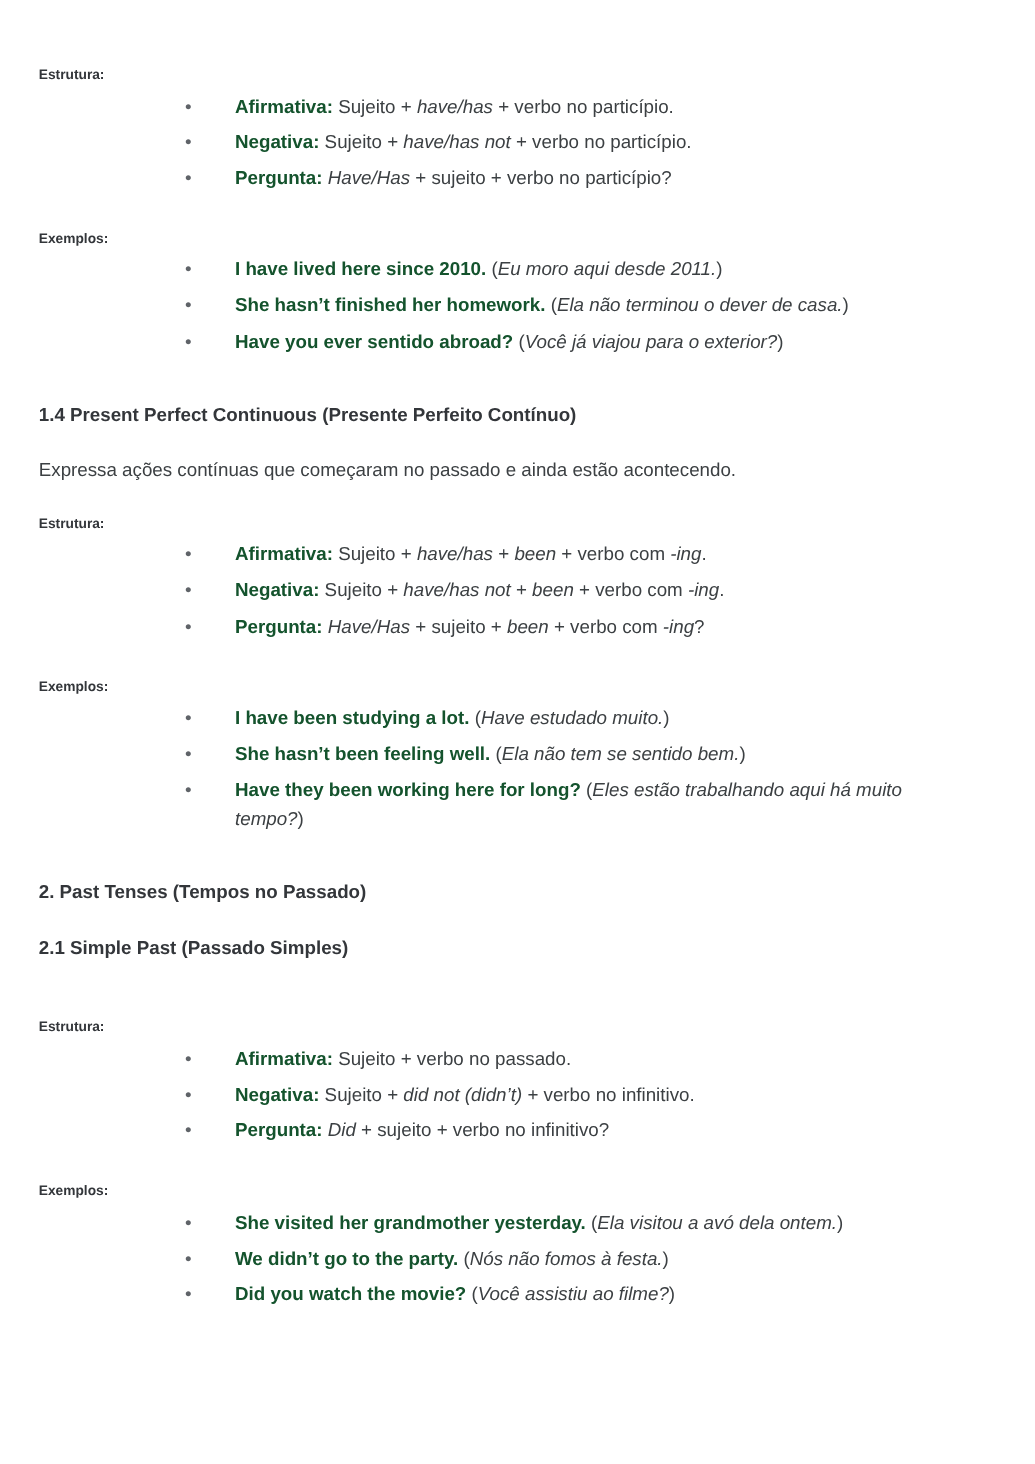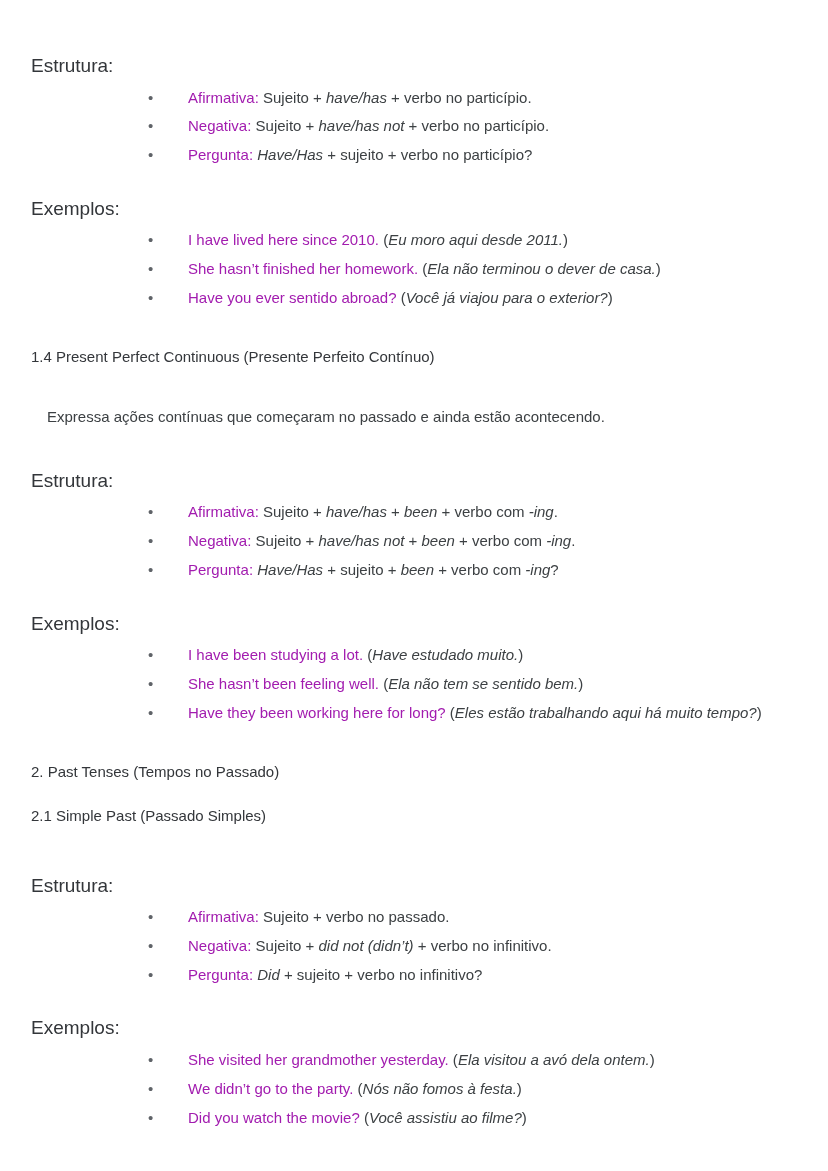--- a/index.html
+++ b/index.html
@@ -18,35 +18,35 @@
   }
   .page {
     width: 828px;
     min-height: 1171px;
     padding: 52px 62px 40px 31px;
     background: #ffffff;
   }
   .block { margin: 0 0 0 0; }
 
   .label {
-    font-weight: normal;
+    font-weight: bold;
     color: #33363a;
-    font-size: 19px;
+    font-size: 11px;
     margin: 0 0 6px 0;
   }
   .heading {
-    font-weight: normal;
+    font-weight: bold;
     color: #33363a;
     font-size: 15px;
     margin: 0;
   }
   .para {
     color: #3c4043;
     font-size: 15px;
-    margin: 16px;
+    margin: 0;
   }
   ul.bullets {
     list-style: none;
     margin: 0;
     padding: 0;
   }
   ul.bullets li {
     position: relative;
     padding-left: 157px;
     margin: 0 0 6px 0;
@@ -58,21 +58,21 @@
   ul.bullets li .dot {
     position: absolute;
     left: 117px;
     top: 0;
     color: #5f6368;
     font-size: 15px;
   }
   ul.bullets li.wrap {
     padding-left: 157px;
   }
-  b, .b { font-weight: normal; color: #a21caf; }
+  b, .b { font-weight: bold; color: #14532d; }
   i, .i { }
   .gap-m  { height: 22px; }
   .gap-l  { height: 30px; }
 </style>
 </head>
 <body>
 
 <div class="page">
 
   <div class="block">

